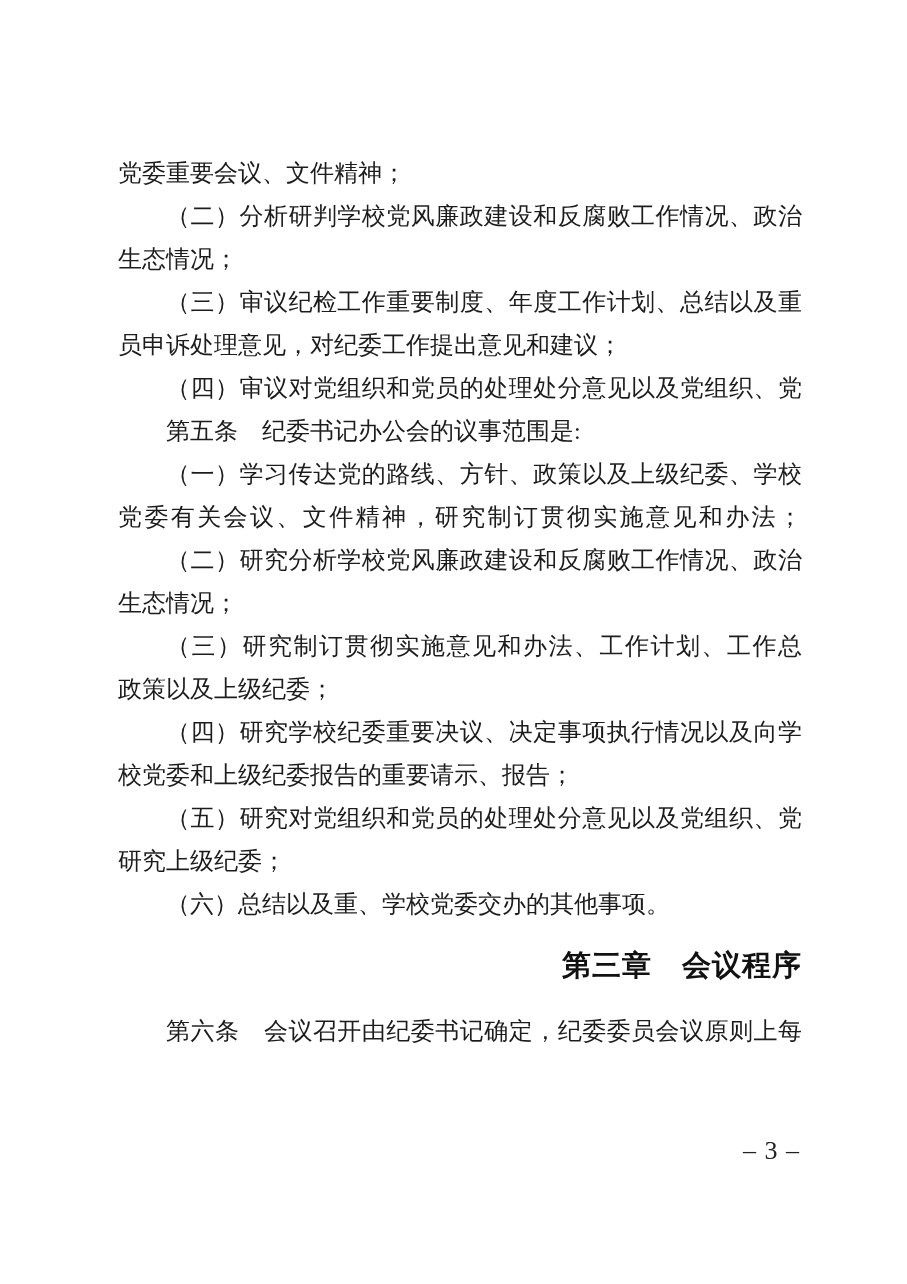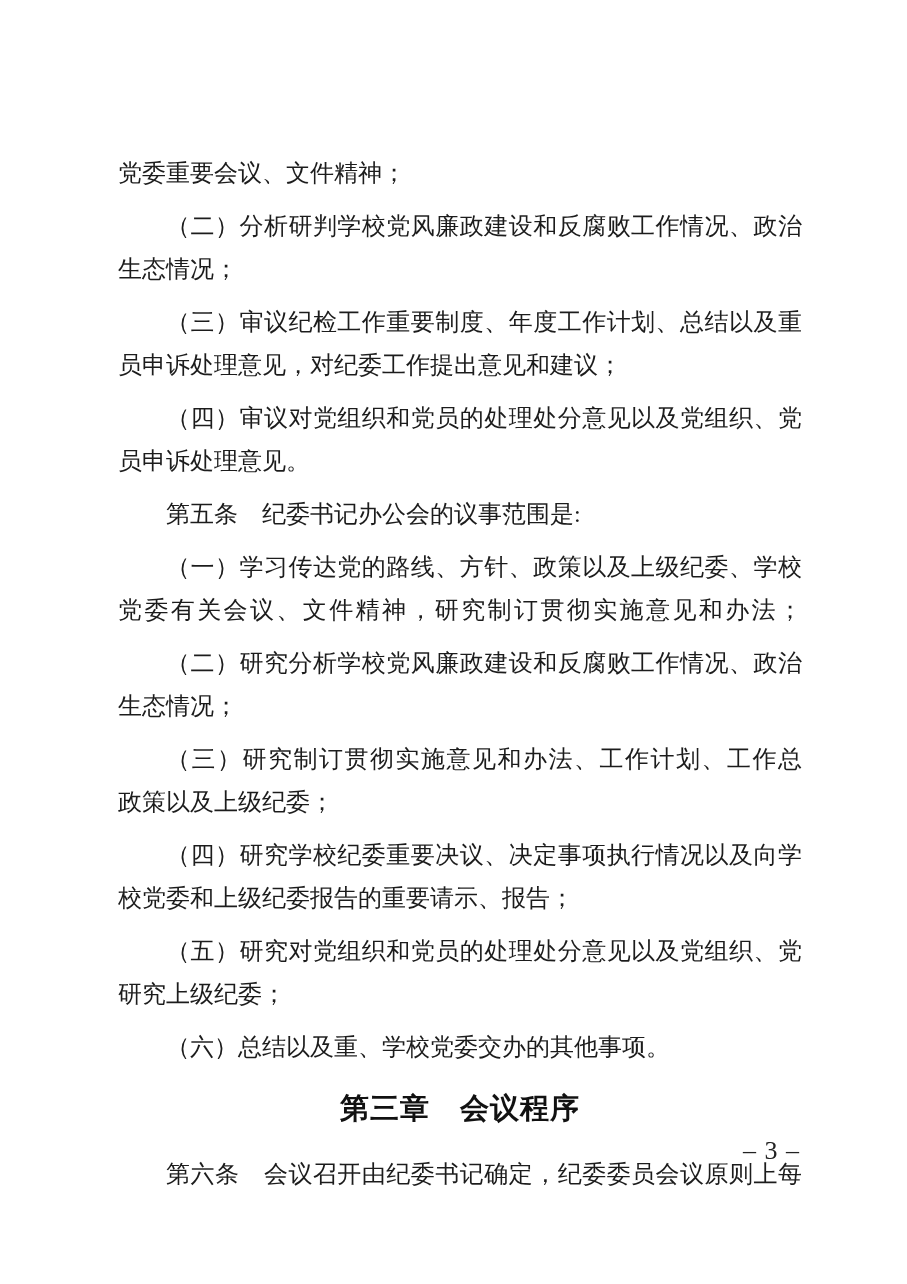--- a/index.html
+++ b/index.html
@@ -24,31 +24,30 @@
   .line {
     font-size: 24px;
     line-height: 43px;
     color: #1c1c1c;
     text-align: justify;
     text-align-last: left;
     letter-spacing: 0;
   }
   .line.indent {
     text-indent: 2em;
-    margin-top: 10px;
   }
   .line.fill {
     text-align-last: justify;
   }
   .chapter {
     font-family: "Liberation Sans", "DejaVu Sans", sans-serif;
     font-weight: 700;
     font-size: 29px;
     color: #111111;
-    text-align: center;
+    text-align: right;
     margin: 17px 0 23px 0;
     line-height: 44px;
     letter-spacing: 1px;
   }
   .pageno {
     position: absolute;
     top: 1136px;
     right: 107px;
     font-size: 26px;
     line-height: 30px;
@@ -62,21 +61,20 @@
 
 <div class="page">
   <div class="doc">
     <div id="lines-before">
         <div class="line">党委重要会议、文件精神；</div>
         <div class="line indent fill">（二）分析研判学校党风廉政建设和反腐败工作情况、政治</div>
         <div class="line">生态情况；</div>
         <div class="line indent fill">（三）审议纪检工作重要制度、年度工作计划、总结以及重</div>
         <div class="line">员申诉处理意见，对纪委工作提出意见和建议；</div>
         <div class="line indent fill">（四）审议对党组织和党员的处理处分意见以及党组织、党</div>
-        <div class="line">员申诉处理意见。</div>
         <div class="line indent">第五条　纪委书记办公会的议事范围是:</div>
         <div class="line indent fill">（一）学习传达党的路线、方针、政策以及上级纪委、学校</div>
         <div class="line fill">党委有关会议、文件精神，研究制订贯彻实施意见和办法；</div>
         <div class="line indent fill">（二）研究分析学校党风廉政建设和反腐败工作情况、政治</div>
         <div class="line">生态情况；</div>
         <div class="line indent fill">（三）研究制订贯彻实施意见和办法、工作计划、工作总</div>
         <div class="line">政策以及上级纪委；</div>
         <div class="line indent fill">（四）研究学校纪委重要决议、决定事项执行情况以及向学</div>
         <div class="line">校党委和上级纪委报告的重要请示、报告；</div>
         <div class="line indent fill">（五）研究对党组织和党员的处理处分意见以及党组织、党</div>

